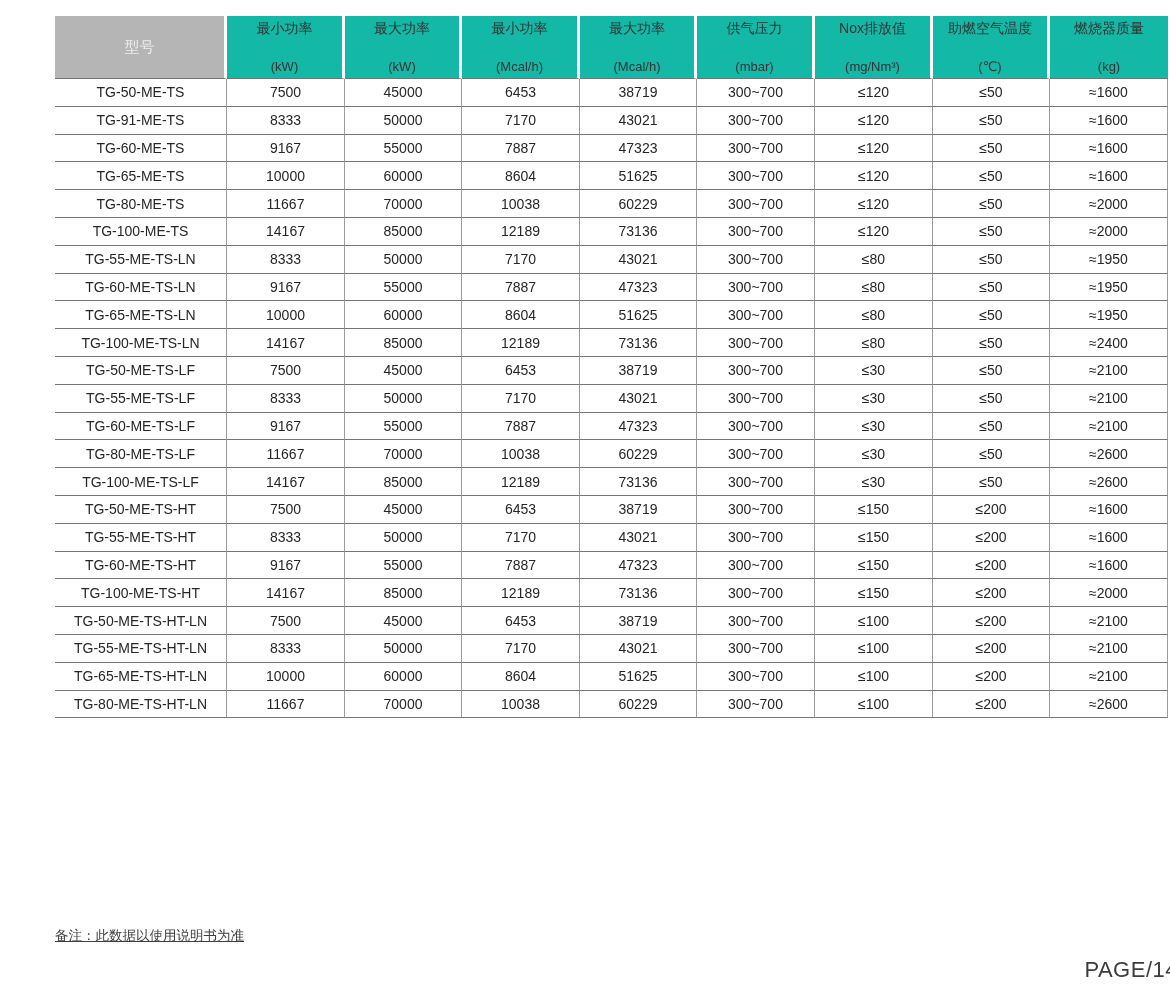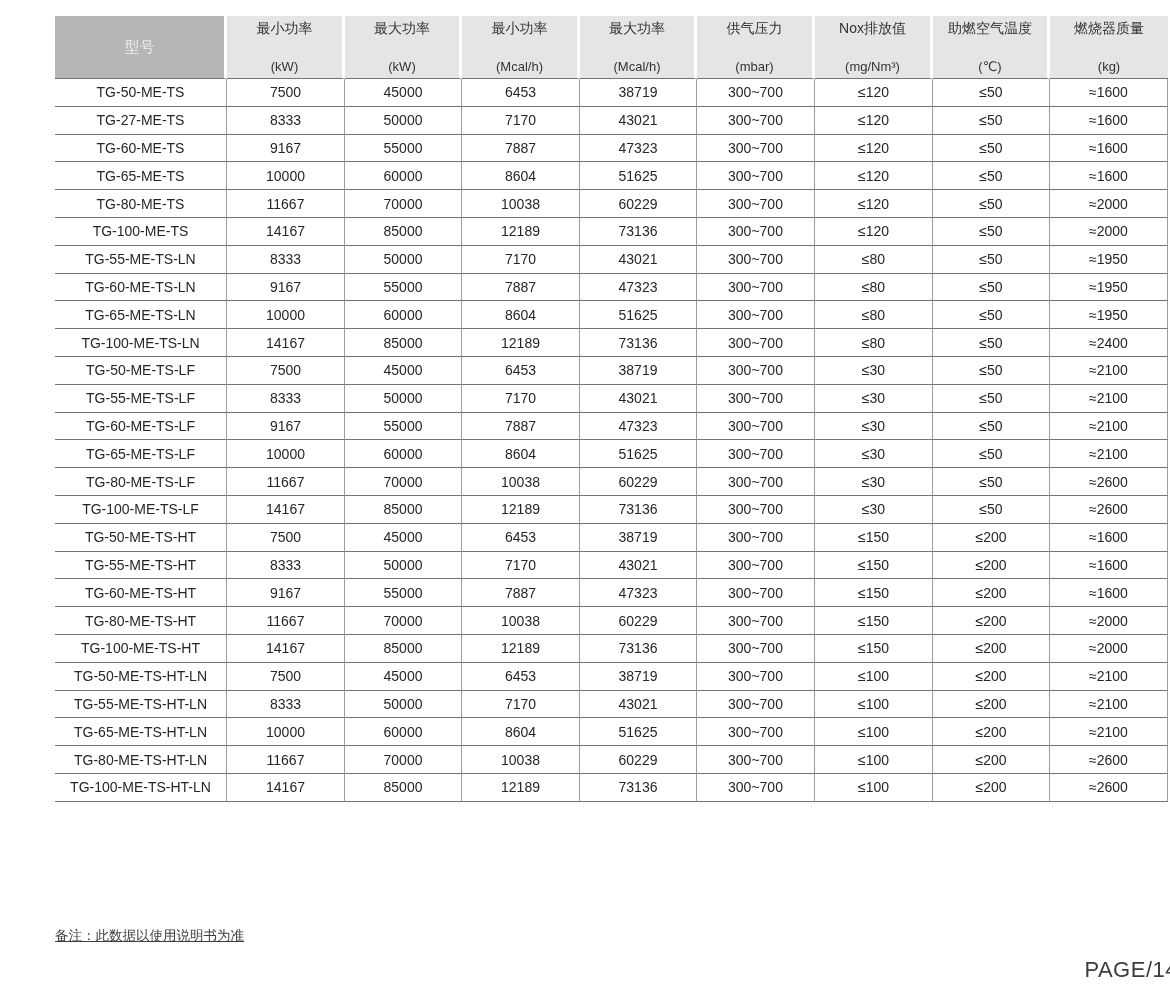--- a/index.html
+++ b/index.html
@@ -12,21 +12,21 @@
     padding-left:10px;
   }
   table.spec-table{
     position:absolute;left:55px;top:16px;
     width:1113px;
     border-collapse:separate;border-spacing:0;
     table-layout:fixed;
   }
   .spec-table th{
     height:62px;
-    background:#e5e5e5;
+    background:#14b8a6;
     color:#333333;
     font-size:14px;font-weight:normal;
     text-align:center;vertical-align:middle;
     border-right:3px solid #ffffff;
     border-bottom:1px solid #757575;
     padding:0;
   }
   .spec-table th:last-child{border-right:none;}
   .spec-table th.model-th{
     background:#b5b5b5;
@@ -117,21 +117,21 @@
           <td>7500</td>
           <td>45000</td>
           <td>6453</td>
           <td>38719</td>
           <td>300~700</td>
           <td>≤120</td>
           <td>≤50</td>
           <td>≈1600</td>
         </tr>
         <tr>
-          <td>TG-27-ME-TS</td>
+          <td>TG-91-ME-TS</td>
           <td>8333</td>
           <td>50000</td>
           <td>7170</td>
           <td>43021</td>
           <td>300~700</td>
           <td>≤120</td>
           <td>≤50</td>
           <td>≈1600</td>
         </tr>
         <tr>
@@ -249,31 +249,20 @@
           <td>9167</td>
           <td>55000</td>
           <td>7887</td>
           <td>47323</td>
           <td>300~700</td>
           <td>≤30</td>
           <td>≤50</td>
           <td>≈2100</td>
         </tr>
         <tr>
-          <td>TG-65-ME-TS-LF</td>
-          <td>10000</td>
-          <td>60000</td>
-          <td>8604</td>
-          <td>51625</td>
-          <td>300~700</td>
-          <td>≤30</td>
-          <td>≤50</td>
-          <td>≈2100</td>
-        </tr>
-        <tr>
           <td>TG-80-ME-TS-LF</td>
           <td>11667</td>
           <td>70000</td>
           <td>10038</td>
           <td>60229</td>
           <td>300~700</td>
           <td>≤30</td>
           <td>≤50</td>
           <td>≈2600</td>
         </tr>
@@ -315,31 +304,20 @@
           <td>9167</td>
           <td>55000</td>
           <td>7887</td>
           <td>47323</td>
           <td>300~700</td>
           <td>≤150</td>
           <td>≤200</td>
           <td>≈1600</td>
         </tr>
         <tr>
-          <td>TG-80-ME-TS-HT</td>
-          <td>11667</td>
-          <td>70000</td>
-          <td>10038</td>
-          <td>60229</td>
-          <td>300~700</td>
-          <td>≤150</td>
-          <td>≤200</td>
-          <td>≈2000</td>
-        </tr>
-        <tr>
           <td>TG-100-ME-TS-HT</td>
           <td>14167</td>
           <td>85000</td>
           <td>12189</td>
           <td>73136</td>
           <td>300~700</td>
           <td>≤150</td>
           <td>≤200</td>
           <td>≈2000</td>
         </tr>
@@ -380,30 +358,19 @@
           <td>TG-80-ME-TS-HT-LN</td>
           <td>11667</td>
           <td>70000</td>
           <td>10038</td>
           <td>60229</td>
           <td>300~700</td>
           <td>≤100</td>
           <td>≤200</td>
           <td>≈2600</td>
         </tr>
-        <tr>
-          <td>TG-100-ME-TS-HT-LN</td>
-          <td>14167</td>
-          <td>85000</td>
-          <td>12189</td>
-          <td>73136</td>
-          <td>300~700</td>
-          <td>≤100</td>
-          <td>≤200</td>
-          <td>≈2600</td>
-        </tr>
       </tbody>
   </table>
 
   <div class="note">备注：此数据以使用说明书为准</div>
   <div class="page-label">PAGE/14</div>
 
 </div>
 
 </body></html>

